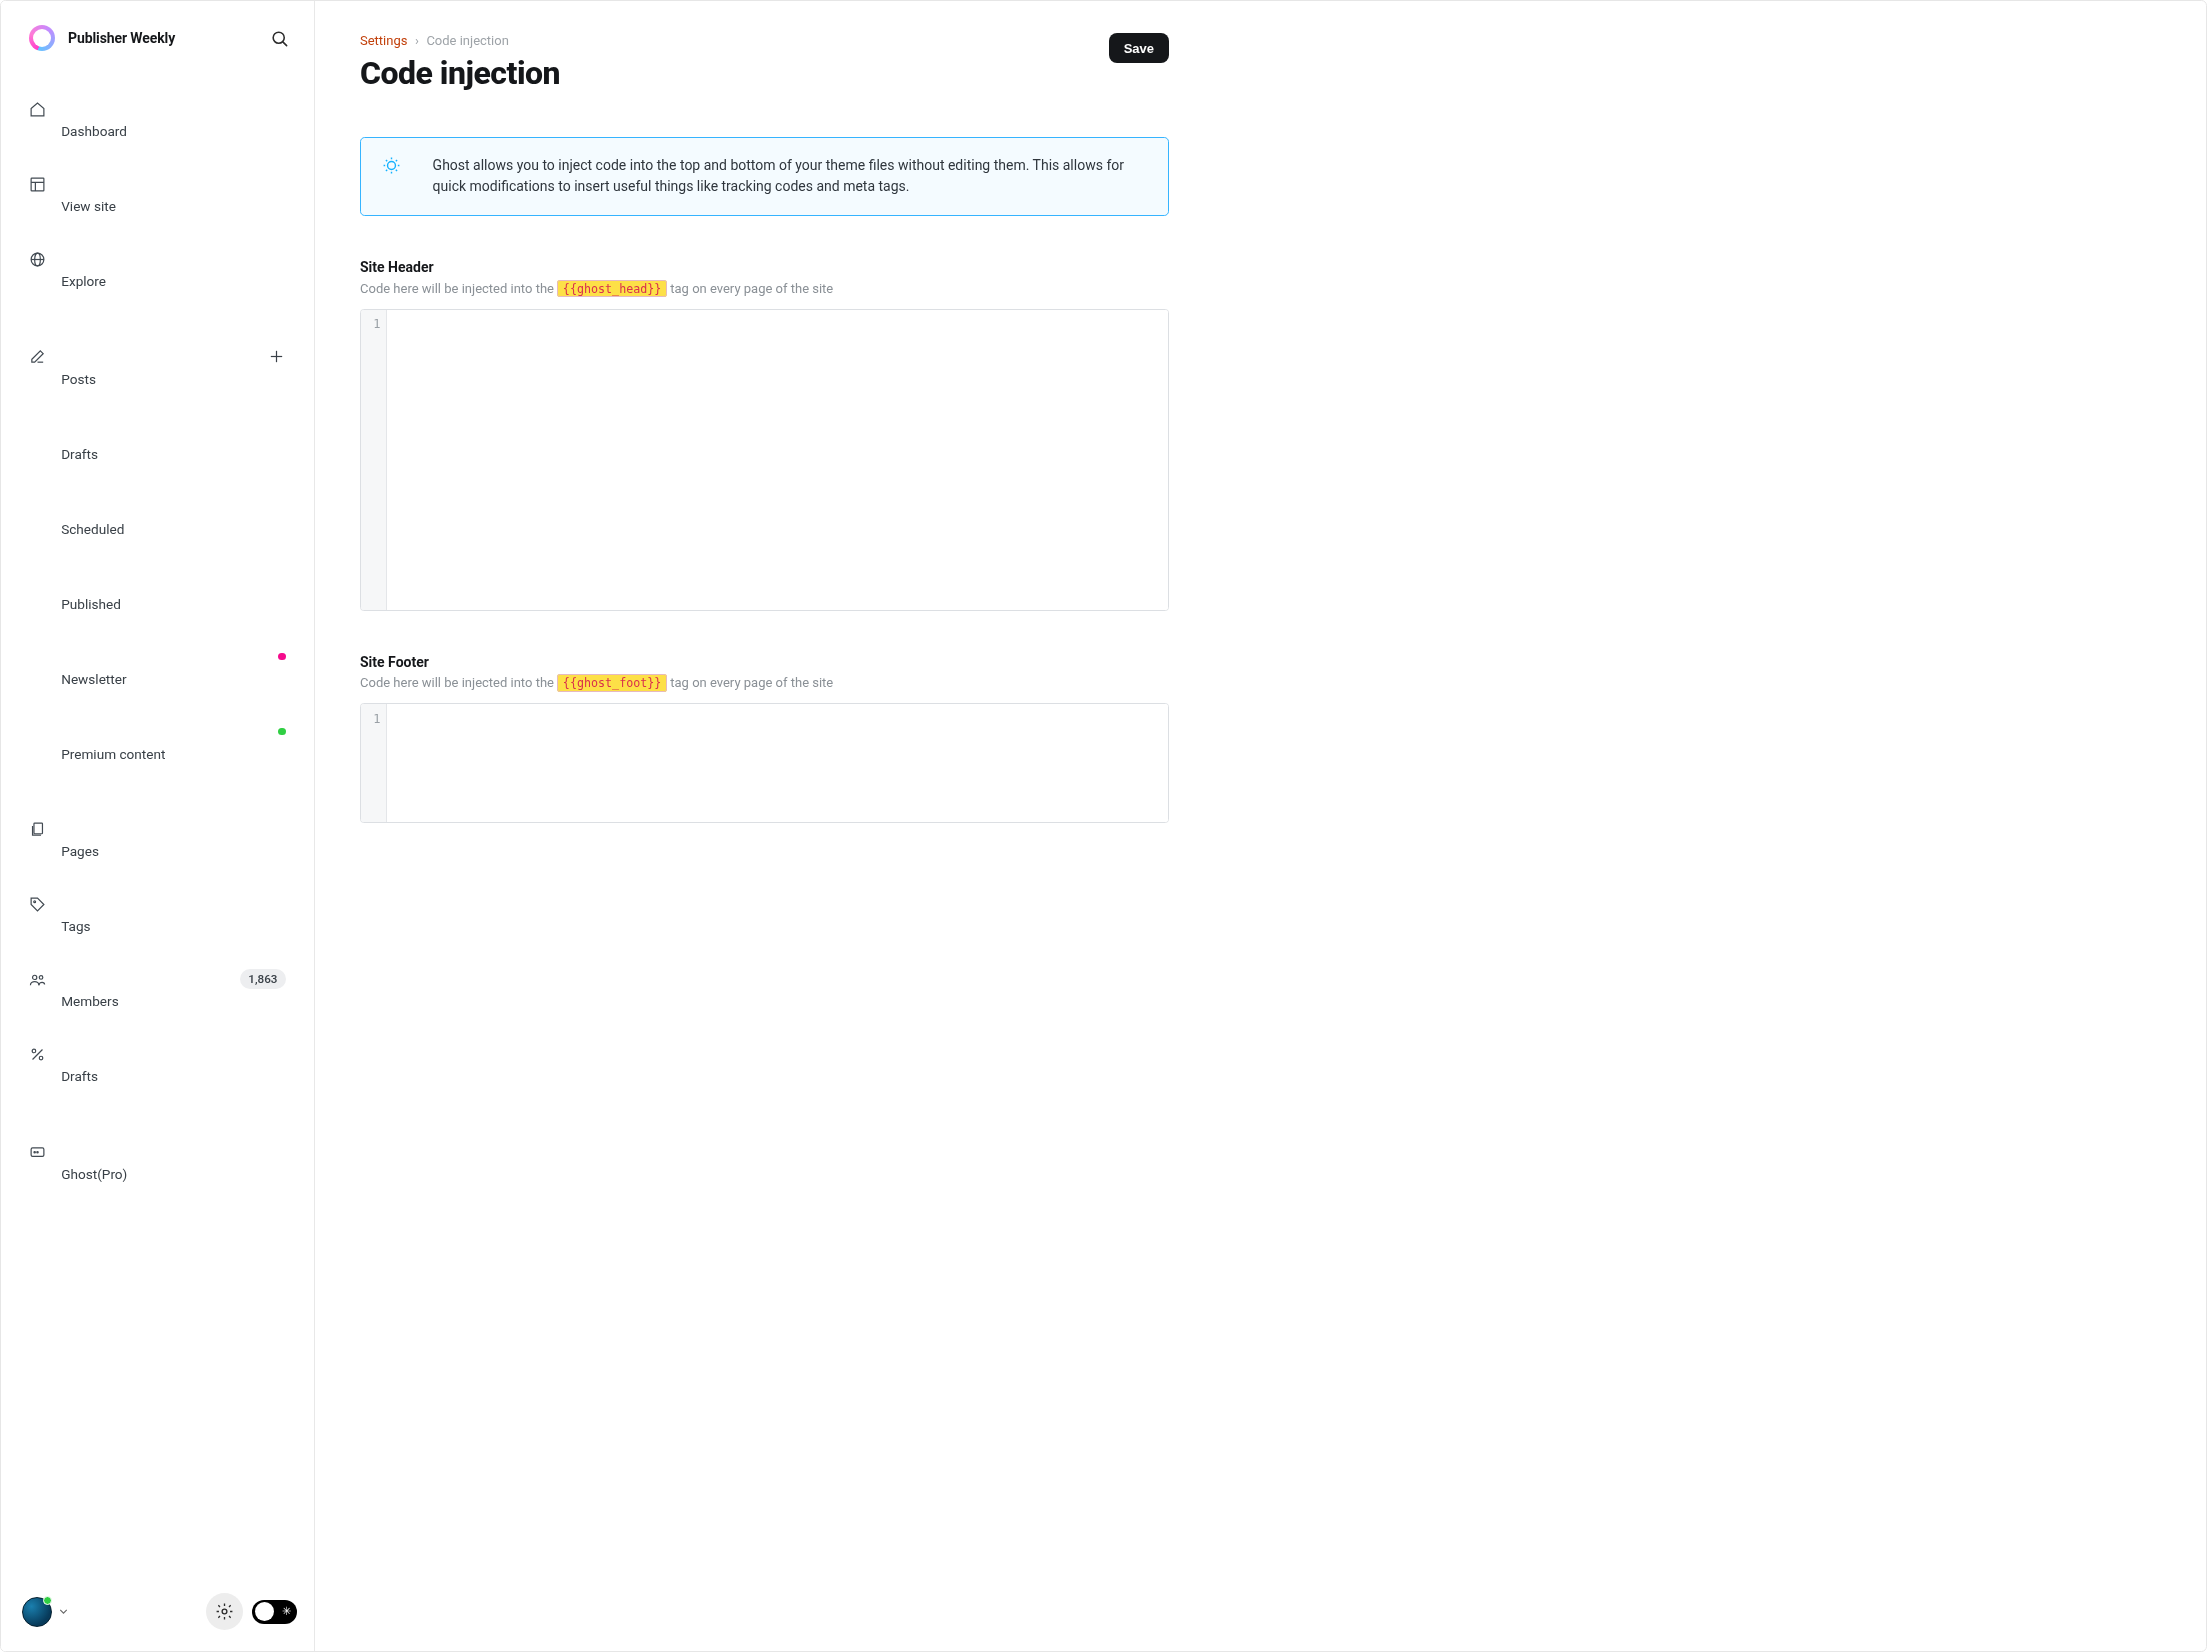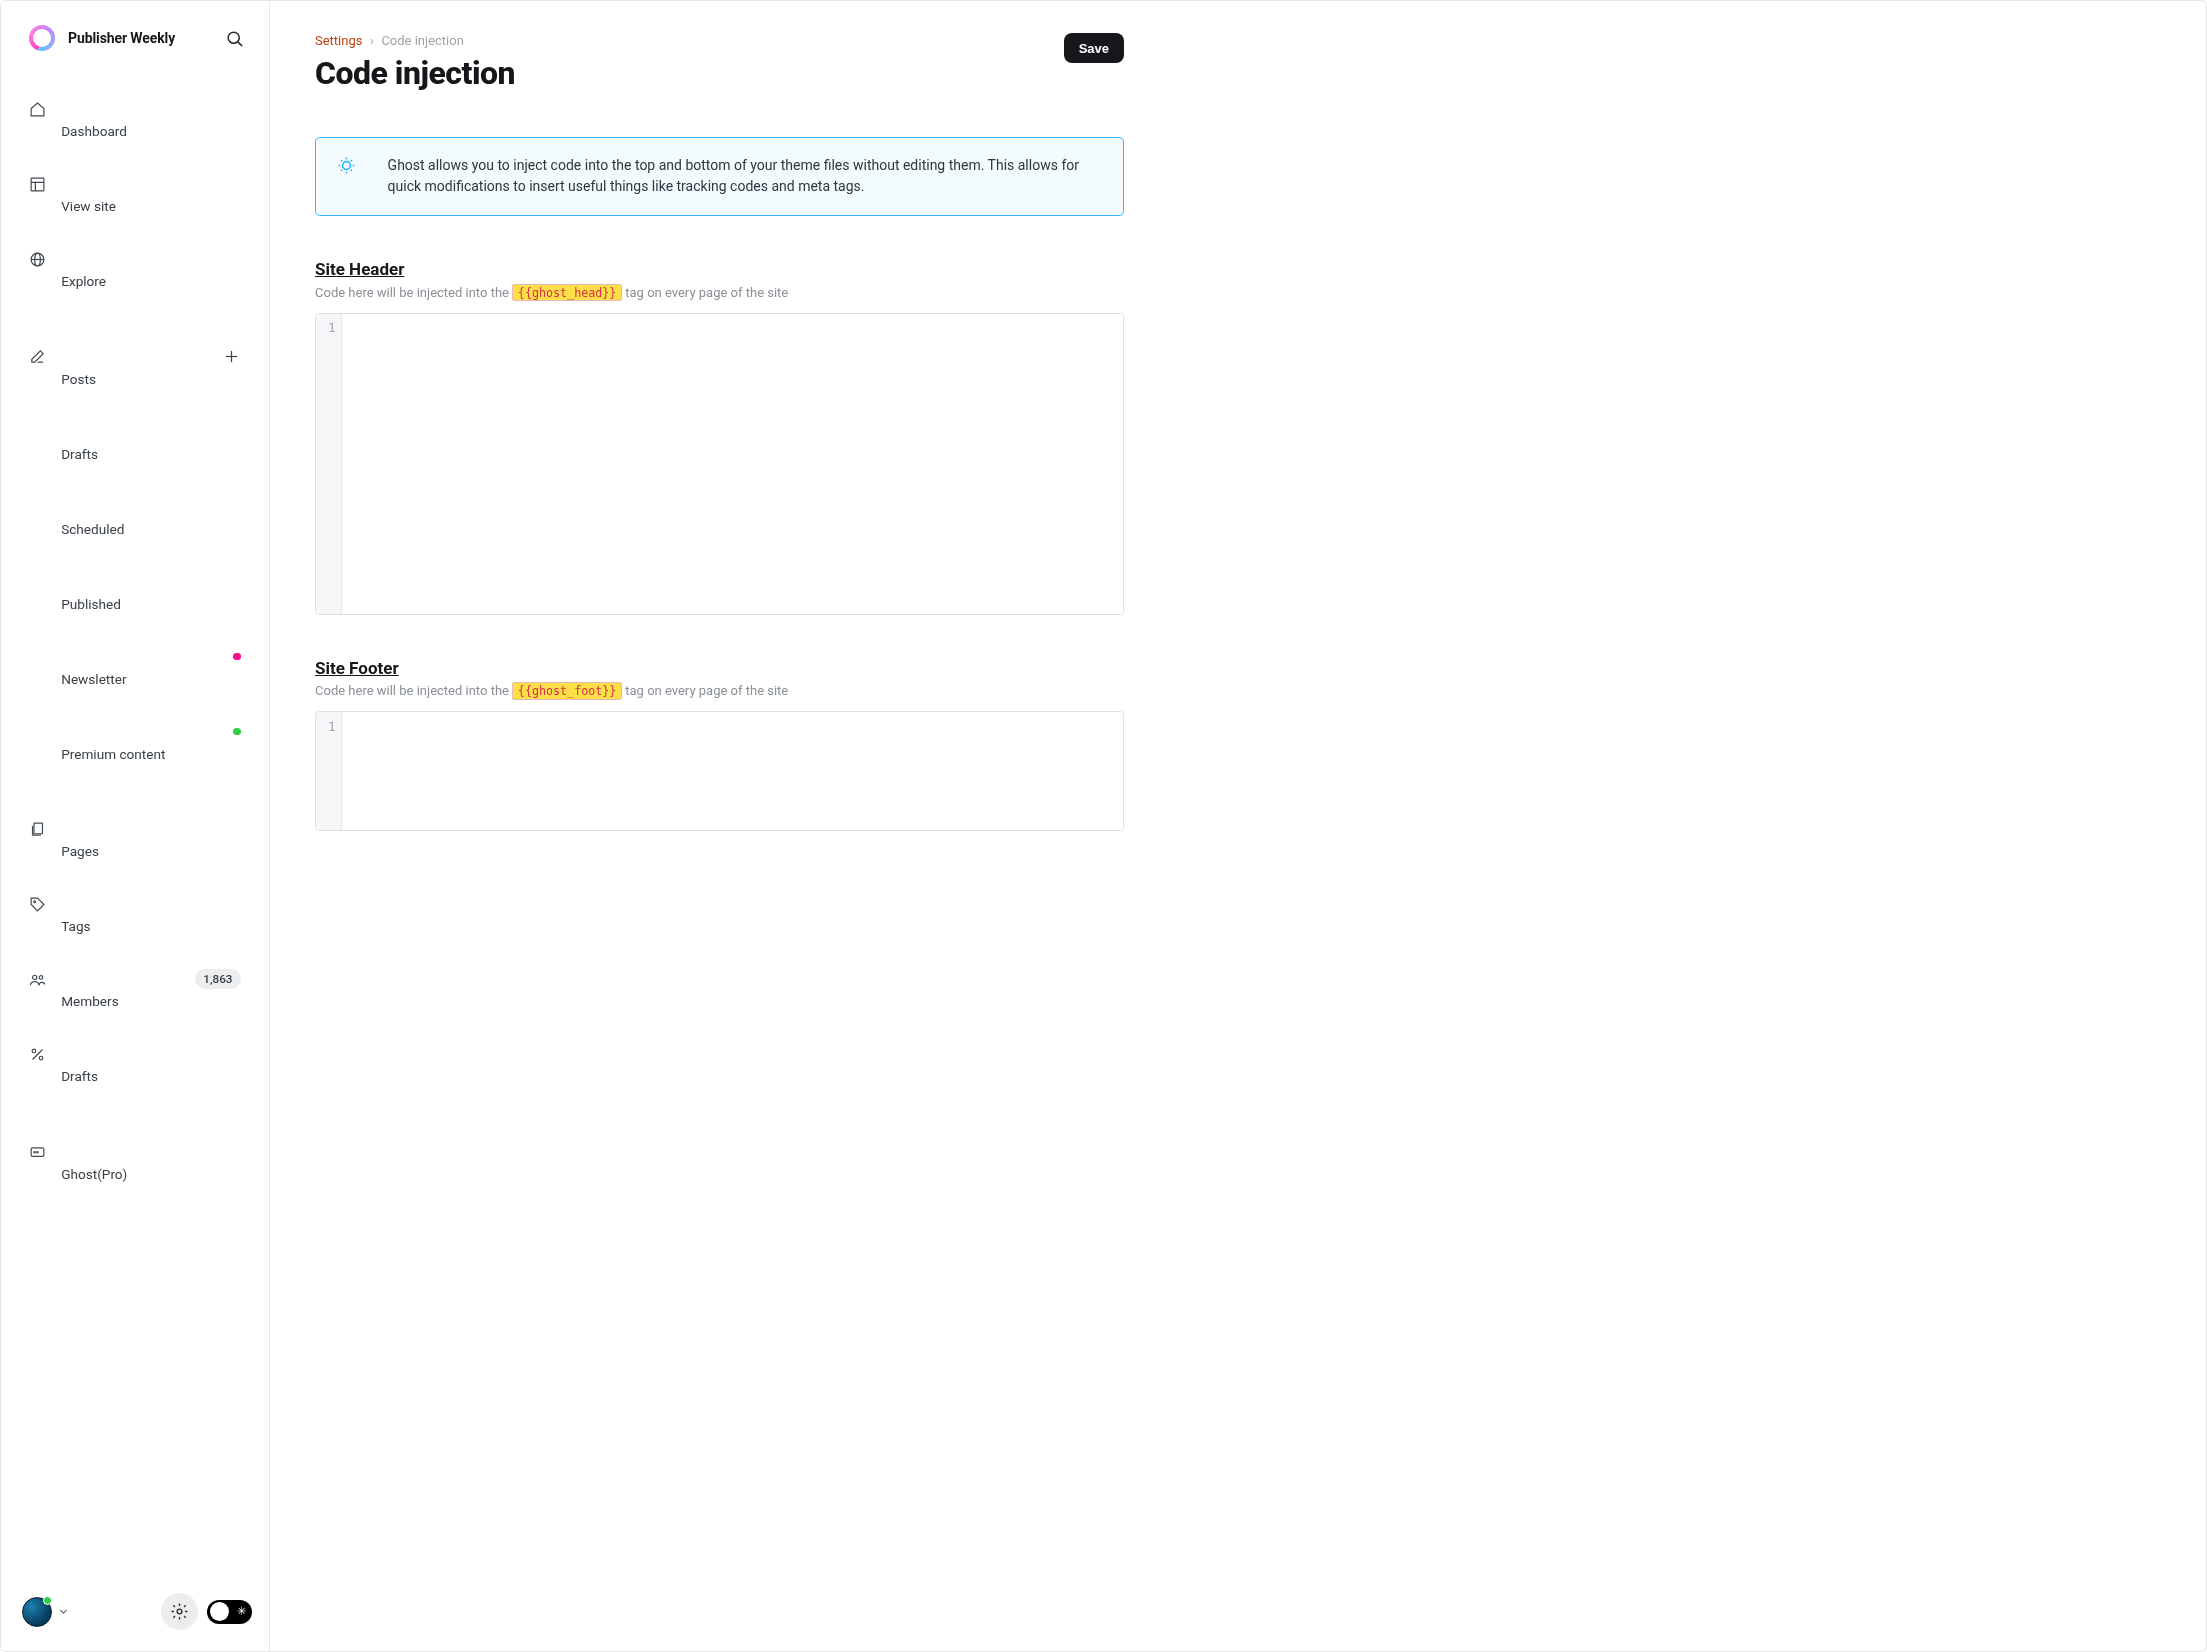--- a/index.html
+++ b/index.html
@@ -6,21 +6,21 @@
   html, body { height: 100%; }
   body {
     font-family: -apple-system, BlinkMacSystemFont, "Segoe UI", Roboto, Helvetica, Arial, sans-serif;
     color: #15171a;
     background: #fff;
     font-size: 13px;
   }
   .app { display: flex; height: 100vh; border: 0.9px solid #e6e6e6; border-radius: 5.6px; overflow: hidden; }
   
   .sidebar {
-    width: 269px;
+    width: 314px;
     border-right: 0.9px solid #e8e8e8;
     display: flex;
     flex-direction: column;
     background: #fff;
   }
   .sidebar-top { padding: 24px 24px 7.5px 28px; display: flex; align-items: center; gap: 13px; }
   .brand-logo {
     width: 26px; height: 26px; border-radius: 50%;
     background: conic-gradient(from 200deg, #ff3ec9, #ff7bd7 25%, #c38bff 55%, #63c5ff 100%);
     position: relative;
@@ -88,21 +88,21 @@
     background:#15171a; color:#fff; border:none; border-radius:8px;
     padding:7.5px 15px; font-size:13px; font-weight:600; cursor:pointer;
   }
   .info-banner {
     margin-top: 45px;
     border:0.9px solid #36b4ff; background:#f4fbff; border-radius:4.7px;
     padding:17px 20.6px; display:flex; gap:32px; font-size:14px; color:#2f363d; line-height:1.55;
   }
   .bulb-icon { color:#14b2ff; flex-shrink:0; margin-top:1.9px; }
   .section { margin-top: 43px; }
-  .section-title { font-size:17px; font-weight:700; margin-bottom:5.6px;text-decoration:underline; }
+  .section-title { font-size:14px; font-weight:700; margin-bottom:5.6px; }
   .section-desc { font-size:13px; color:#8a9096; margin-bottom:13px; }
   .section-desc code {
     font-family: Menlo, Consolas, monospace; font-size:11.7px;
     color:#d92f4c; border:0.9px solid #e6b9c0; border-radius:2.8px; padding:0.9px 4.7px; background:#fde047;
   }
   .code-editor { border:0.9px solid #dcdfe3; border-radius:3.7px; display:flex; height:302px; overflow:hidden; }
   .code-editor.short { height:120px; }
   .gutter { width:26px; background:#f6f7f8; border-right:0.9px solid #e4e6e9; text-align:right; padding:7.5px 5.6px 0 0; color:#9aa0a6; font-family: Menlo, Consolas, monospace; font-size:12px; }
   .code-area {
     flex:1; border:none; resize:none; outline:none;

